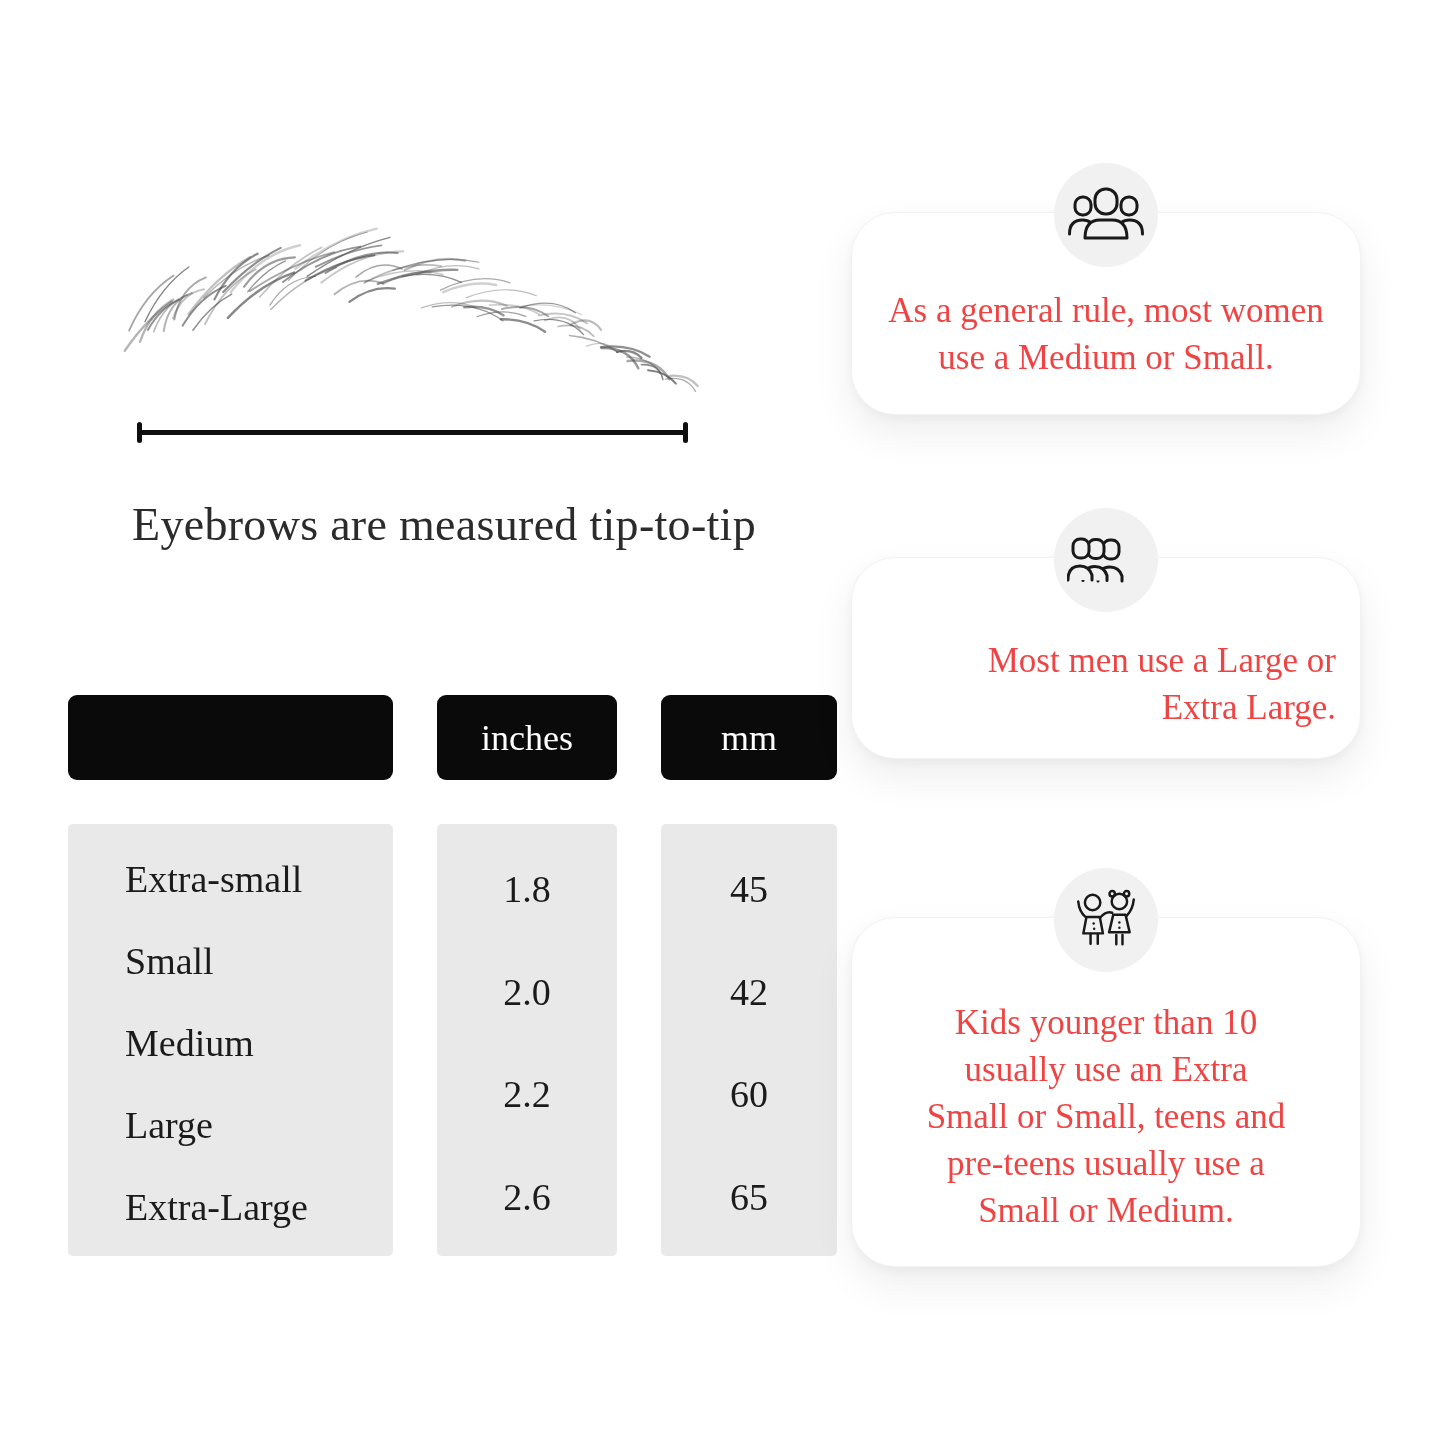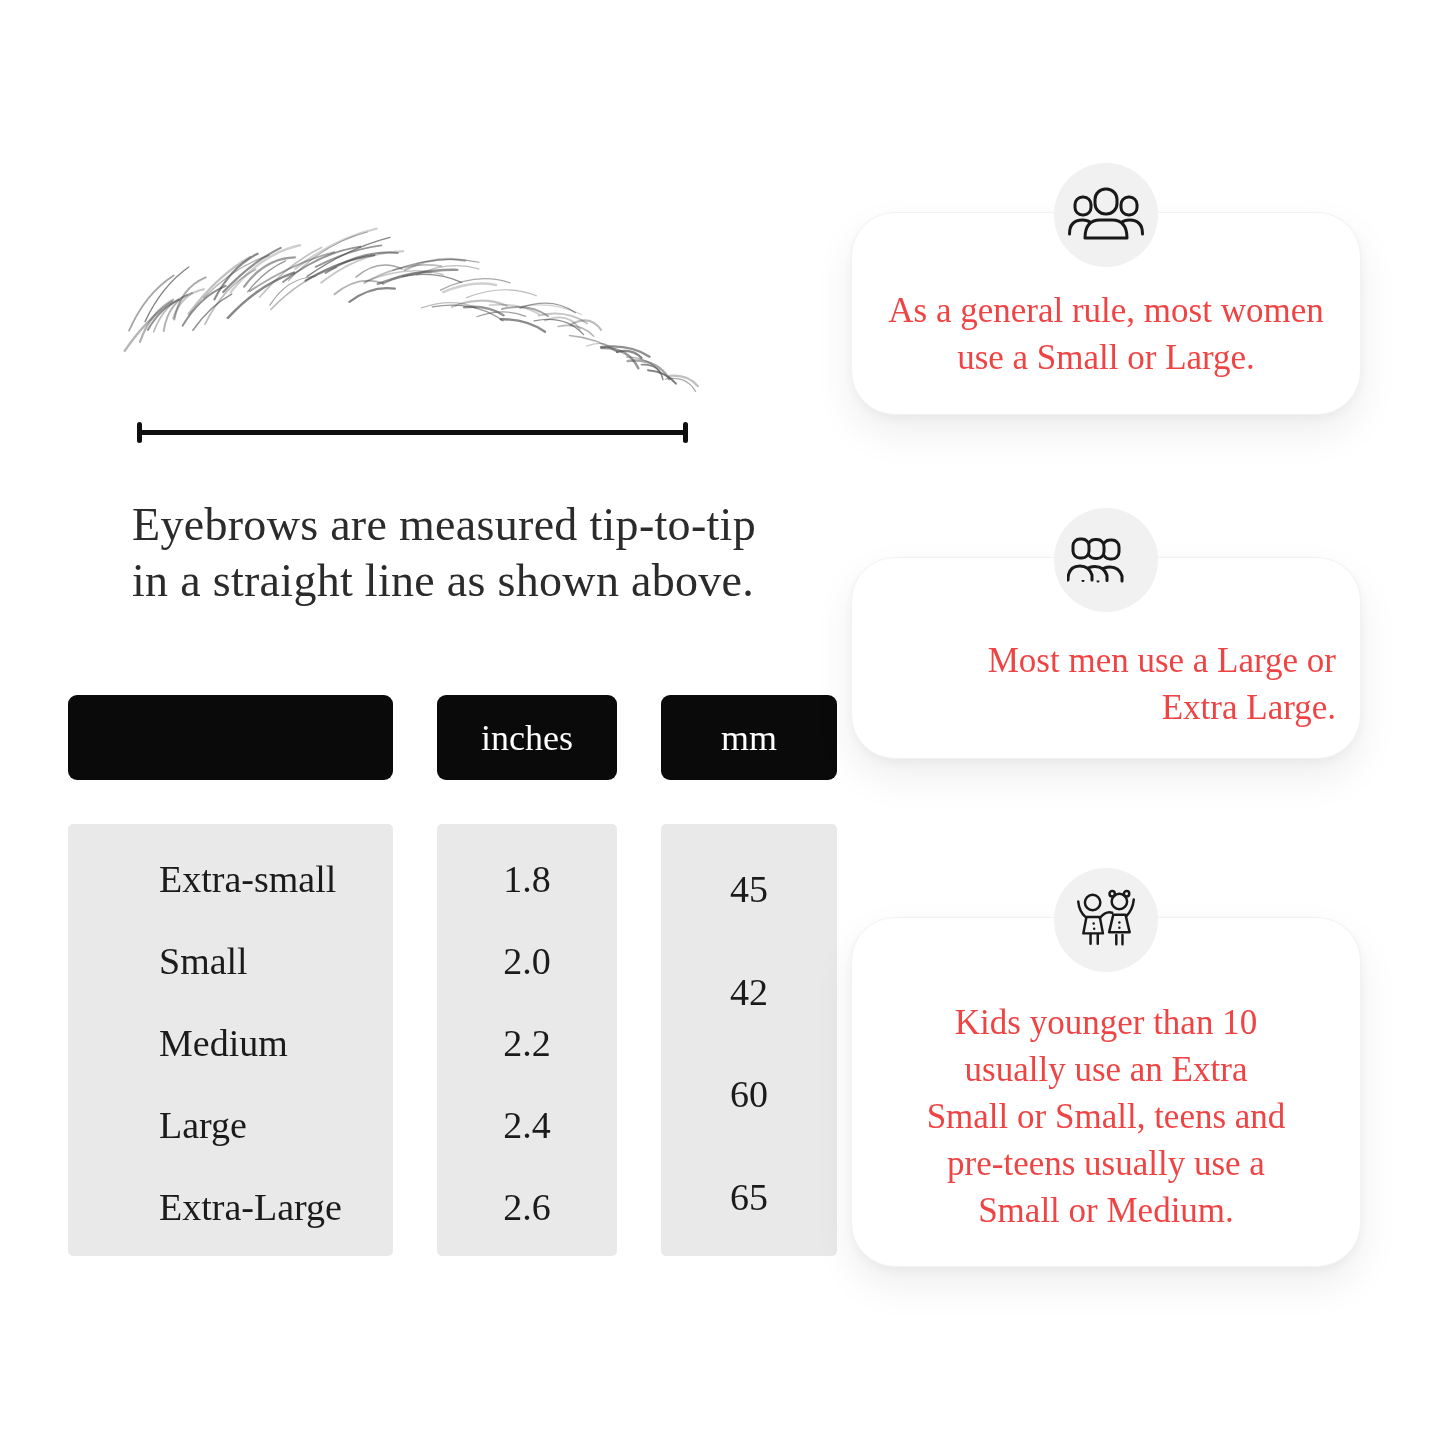--- a/index.html
+++ b/index.html
@@ -27,21 +27,21 @@
 
   
   .size-table{position:absolute;left:68px;top:695px;
     display:grid;grid-template-columns:325px 180px 176px;grid-template-rows:85px 432px;
     column-gap:8px;row-gap:10px;gap:44px;}
   .th{background:#0a0a0a;border-radius:9px;color:#ffffff;font-size:36px;
     display:flex;align-items:center;justify-content:center;}
   .tcol{background:#e9e9e9;border-radius:5px;display:flex;flex-direction:column;
     padding:14px 0 8px 0;}
   .tcell{flex:1;display:flex;align-items:center;font-size:38px;color:#1b1b1b;}
-  .tcol.labels .tcell{padding-left:91px;}
+  .tcol.labels .tcell{padding-left:57px;}
   .tcol.nums .tcell{justify-content:center;}
 
   
   .card{position:absolute;left:851px;width:508px;background:#ffffff;
     border:1px solid #f2f2f2;border-radius:44px;
     box-shadow:0 18px 40px rgba(0,0,0,.07),0 4px 10px rgba(0,0,0,.035);}
   .card1{top:212px;height:201px;}
   .card2{top:557px;height:200px;}
   .card3{top:917px;height:348px;}
   .icon-circle{position:absolute;left:50%;transform:translateX(-50%);top:-50px;
@@ -136,21 +136,20 @@
   </div>
 
   <div class="measure-line">
     <span class="cap left"></span>
     <span class="bar"></span>
     <span class="cap right"></span>
   </div>
 
   <div class="caption">
     <div>Eyebrows are measured tip-to-tip</div>
-    <div>in a straight line as shown above.</div>
   </div>
 
   <div class="size-table">
     <div class="th">
       <span></span>
     </div>
     <div class="th">
       <span>inches</span>
     </div>
     <div class="th">
@@ -161,21 +160,20 @@
       <div class="tcell">Extra-small</div>
       <div class="tcell">Small</div>
       <div class="tcell">Medium</div>
       <div class="tcell">Large</div>
       <div class="tcell">Extra-Large</div>
     </div>
     <div class="tcol nums">
       <div class="tcell">1.8</div>
       <div class="tcell">2.0</div>
       <div class="tcell">2.2</div>
-      <div class="tcell">2.4</div>
       <div class="tcell">2.6</div>
     </div>
     <div class="tcol nums">
       <div class="tcell">45</div>
       <div class="tcell">42</div>
       <div class="tcell">60</div>
       <div class="tcell">65</div>
     </div>
   </div>
 
@@ -187,21 +185,21 @@
           <path d="M1.5,48 q0,-14 13,-14 q5,0 8,2.5"></path>
           <rect x="53" y="11" width="16" height="18" rx="7.5"></rect>
           <path d="M74.5,48 q0,-14 -13,-14 q-5,0 -8,2.5"></path>
           <path d="M17,52 q0,-18 15,-18 h12 q15,0 15,18 z" fill="#f1f1f1"></path>
           <rect x="27" y="3" width="22" height="25" rx="10.5" fill="#f1f1f1"></rect>
         </g>
       </svg>
     </div>
     <div class="card-text">
       <div>As a general rule, most women</div>
-      <div>use a Small or Large.</div>
+      <div>use a Medium or Small.</div>
     </div>
   </section>
 
   <section class="card card2">
     <div class="icon-circle">
       <svg width="78" height="54" viewBox="0 0 78 54">
         <g stroke="#191919" stroke-width="3" fill="none" stroke-linecap="round" stroke-linejoin="round">
           <g transform="translate(30,3)">
             <rect x="6" y="4" width="16" height="19" rx="7" fill="#f1f1f1"></rect>
             <path d="M1,45 q0,-14 12,-14 q9,0 12,9 v5" fill="#f1f1f1"></path>

